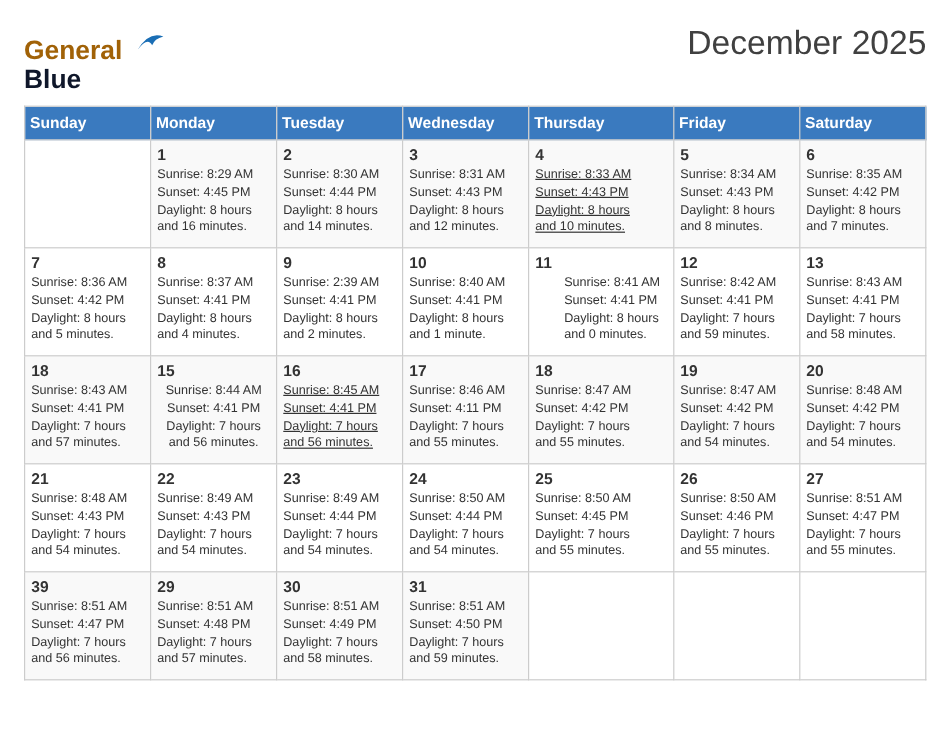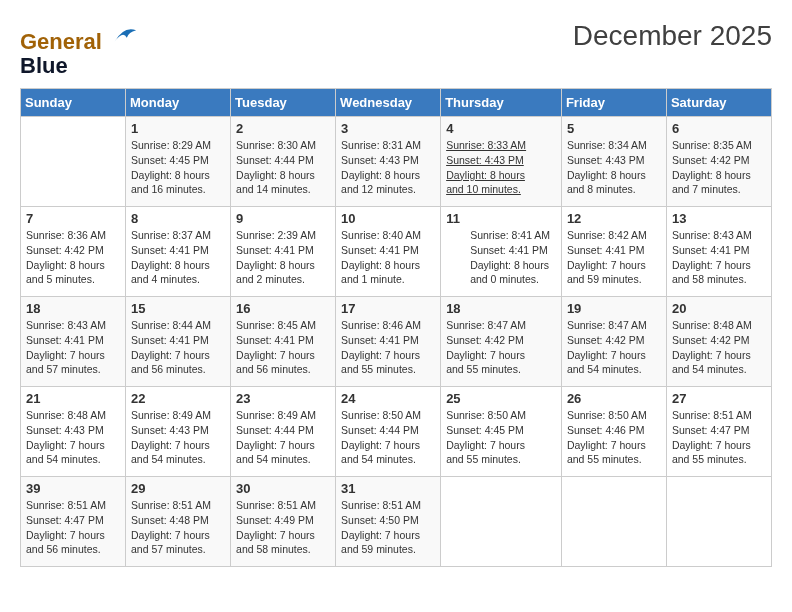--- a/index.html
+++ b/index.html
@@ -224,36 +224,36 @@
       <tr>
         <td>
           <span class="cell-date">18</span>
           <div class="cell-info" style="white-space: pre-line;">Sunrise: 8:43 AM
 Sunset: 4:41 PM
 Daylight: 7 hours
 and 57 minutes.</div>
         </td>
         <td>
           <span class="cell-date">15</span>
-          <div class="cell-info" style="white-space: pre-line;">Sunrise: 8:44 AM
+          <div class="cell-info" style="white-space: pre-line; text-align: center;">Sunrise: 8:44 AM
 Sunset: 4:41 PM
 Daylight: 7 hours
 and 56 minutes.</div>
         </td>
         <td>
           <span class="cell-date">16</span>
-          <div class="cell-info" style="white-space: pre-line;">Sunrise: 8:45 AM
+          <div class="cell-info" style="white-space: pre-line; text-decoration: underline;">Sunrise: 8:45 AM
 Sunset: 4:41 PM
 Daylight: 7 hours
 and 56 minutes.</div>
         </td>
         <td>
           <span class="cell-date">17</span>
           <div class="cell-info" style="white-space: pre-line;">Sunrise: 8:46 AM
-Sunset: 4:41 PM
+Sunset: 4:11 PM
 Daylight: 7 hours
 and 55 minutes.</div>
         </td>
         <td>
           <span class="cell-date">18</span>
           <div class="cell-info" style="white-space: pre-line;">Sunrise: 8:47 AM
 Sunset: 4:42 PM
 Daylight: 7 hours
 and 55 minutes.</div>
         </td>

